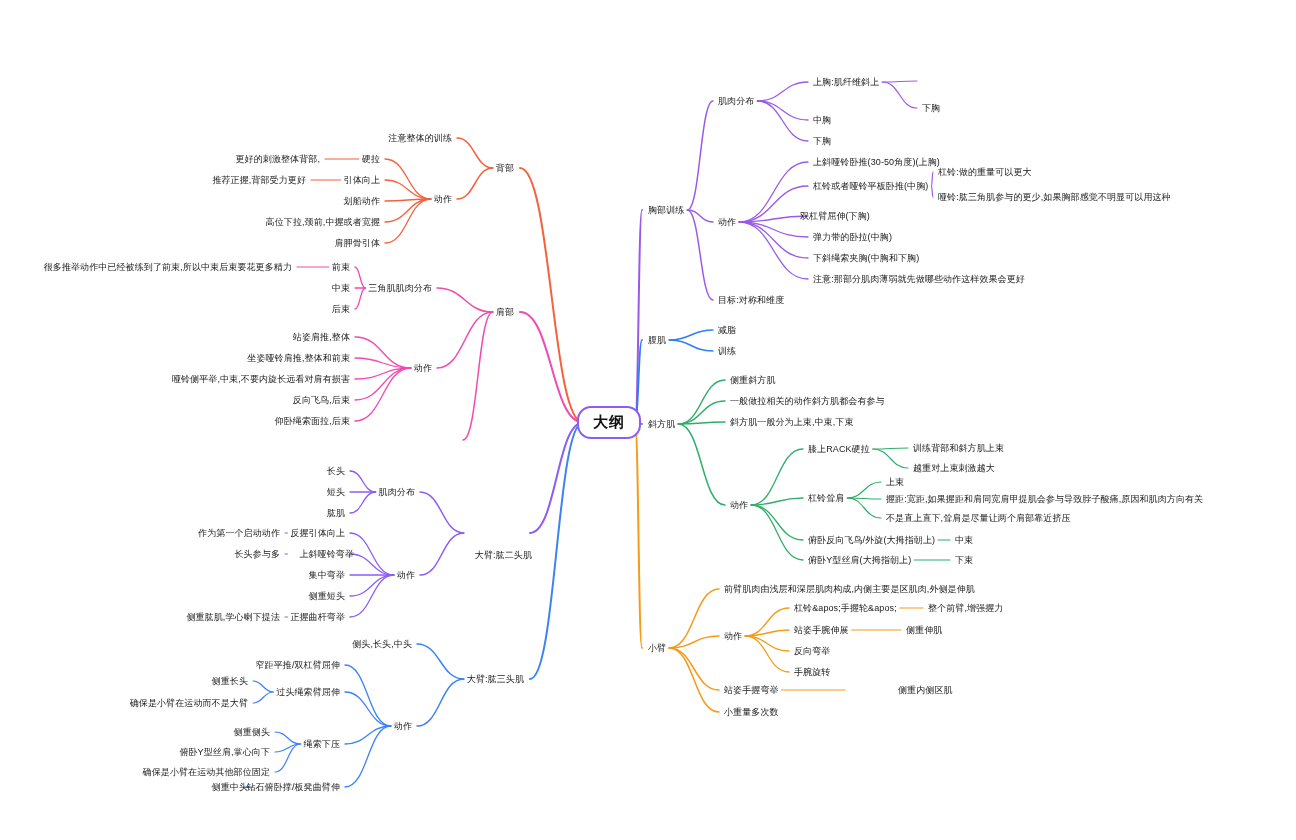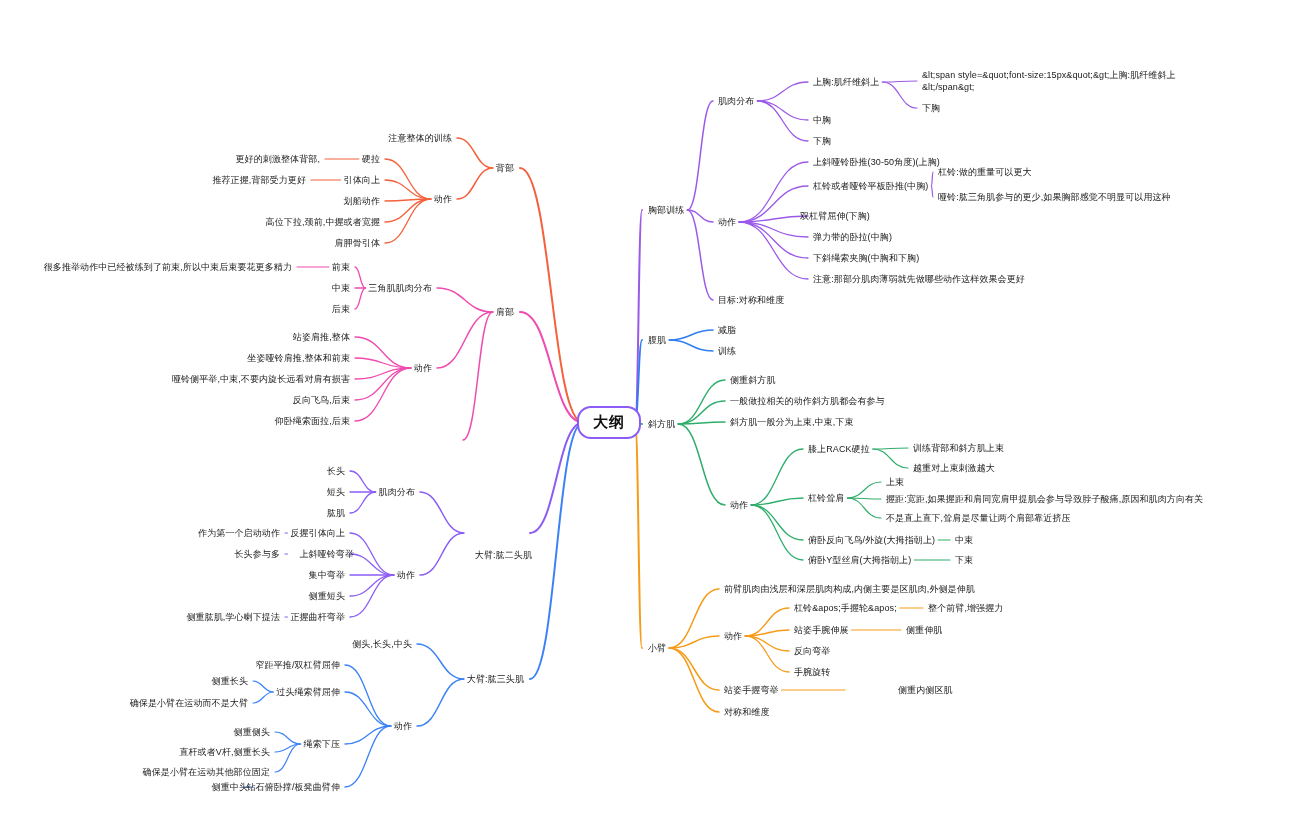--- a/index.html
+++ b/index.html
@@ -140,21 +140,20 @@
       <path d="M 300.59375 744 C 287.796875 744, 287.796875 772, 275 772" stroke="#3b82f6" stroke-width="1.2" fill="none" stroke-linecap="round"></path>
       <path d="M 243.390625 787 C 248.1953125 787, 248.1953125 787, 253 787" stroke="#3b82f6" stroke-width="1.2" fill="none" stroke-linecap="round"></path>
     </svg>
 
   <div class="root" id="root-node" style="left:577px;top:406px;">大纲</div>
 
   <div class="node anchor-r" style="left:648px;top:210px;">胸部训练</div>
 
   <div class="node anchor-r" style="left:718px;top:101px;">肌肉分布</div>
   <div class="node anchor-r" style="left:813px;top:82px;">上胸:肌纤维斜上</div>
-  <div class="node anchor-r wrap" style="left:922px;top:81px;max-width:300px;">&amp;lt;span style=&amp;quot;font-size:15px&amp;quot;&amp;gt;上胸:肌纤维斜上&amp;lt;/span&amp;gt;</div>
   <div class="node anchor-r" style="left:922px;top:108px;">下胸</div>
   <div class="node anchor-r" style="left:813px;top:120px;">中胸</div>
   <div class="node anchor-r" style="left:813px;top:141px;">下胸</div>
 
   <div class="node anchor-r" style="left:718px;top:222px;">动作</div>
   <div class="node anchor-r" style="left:813px;top:162px;">上斜哑铃卧推(30-50角度)(上胸)</div>
   <div class="node anchor-r" style="left:813px;top:186px;">杠铃或者哑铃平板卧推(中胸)</div>
   <div class="node anchor-r" style="left:938px;top:172px;">杠铃:做的重量可以更大</div>
   <div class="node anchor-r wrap" style="left:938px;top:197px;max-width:290px;">哑铃:肱三角肌参与的更少,如果胸部感觉不明显可以用这种</div>
   <div class="node anchor-r" style="left:800px;top:216px;">双杠臂屈伸(下胸)</div>
@@ -194,21 +193,21 @@
   <div class="node anchor-r" style="left:724px;top:636px;">动作</div>
   <div class="node anchor-r" style="left:794px;top:608px;">杠铃&amp;apos;手握轮&amp;apos;</div>
   <div class="node anchor-r" style="left:928px;top:608px;">整个前臂,增强握力</div>
   <div class="node anchor-r" style="left:794px;top:630px;">站姿手腕伸展</div>
   <div class="node anchor-r" style="left:906px;top:630px;">侧重伸肌</div>
   <div class="node anchor-r" style="left:794px;top:651px;">反向弯举</div>
   <div class="node anchor-r" style="left:794px;top:672px;">手腕旋转</div>
 
   <div class="node anchor-r" style="left:724px;top:690px;">站姿手握弯举</div>
   <div class="node anchor-r" style="left:850px;top:690px;margin-left:48px;">侧重内侧区肌</div>
-  <div class="node anchor-r" style="left:724px;top:712px;">对称和维度</div>
+  <div class="node anchor-r" style="left:724px;top:712px;">小重量多次数</div>
 
   <div class="node anchor-l" style="left:514px;top:168px;">背部</div>
   <div class="node anchor-l" style="left:452px;top:138px;">注意整体的训练</div>
   <div class="node anchor-l" style="left:452px;top:199px;">动作</div>
   <div class="node anchor-l" style="left:380px;top:159px;">硬拉</div>
   <div class="node anchor-l" style="left:320px;top:159px;">更好的刺激整体背部,</div>
   <div class="node anchor-l" style="left:380px;top:180px;">引体向上</div>
   <div class="node anchor-l" style="left:306px;top:180px;">推荐正握,背部受力更好</div>
   <div class="node anchor-l" style="left:380px;top:201px;">划船动作</div>
   <div class="node anchor-l" style="left:380px;top:222px;">高位下拉,颈前,中握或者宽握</div>
@@ -249,18 +248,18 @@
   <div class="node anchor-l" style="left:412px;top:644px;">侧头,长头,中头</div>
   <div class="node anchor-l" style="left:412px;top:726px;">动作</div>
 
   <div class="node anchor-l" style="left:340px;top:665px;">窄距平推/双杠臂屈伸</div>
   <div class="node anchor-l" style="left:340px;top:692px;">过头绳索臂屈伸</div>
   <div class="node anchor-l" style="left:248px;top:681px;">侧重长头</div>
   <div class="node anchor-l" style="left:248px;top:703px;">确保是小臂在运动而不是大臂</div>
 
   <div class="node anchor-l" style="left:340px;top:744px;">绳索下压</div>
   <div class="node anchor-l" style="left:270px;top:732px;">侧重侧头</div>
-  <div class="node anchor-l" style="left:270px;top:752px;">直杆或者V杆,侧重长头</div>
+  <div class="node anchor-l" style="left:270px;top:752px;">俯卧Y型丝肩,掌心向下</div>
   <div class="node anchor-l" style="left:270px;top:772px;">确保是小臂在运动其他部位固定</div>
 
   <div class="node anchor-l" style="left:340px;top:787px;">钻石俯卧撑/板凳曲臂伸</div>
   <div class="node anchor-l" style="left:248px;top:787px;">侧重中头</div>
 </div>
 
 </body></html>

